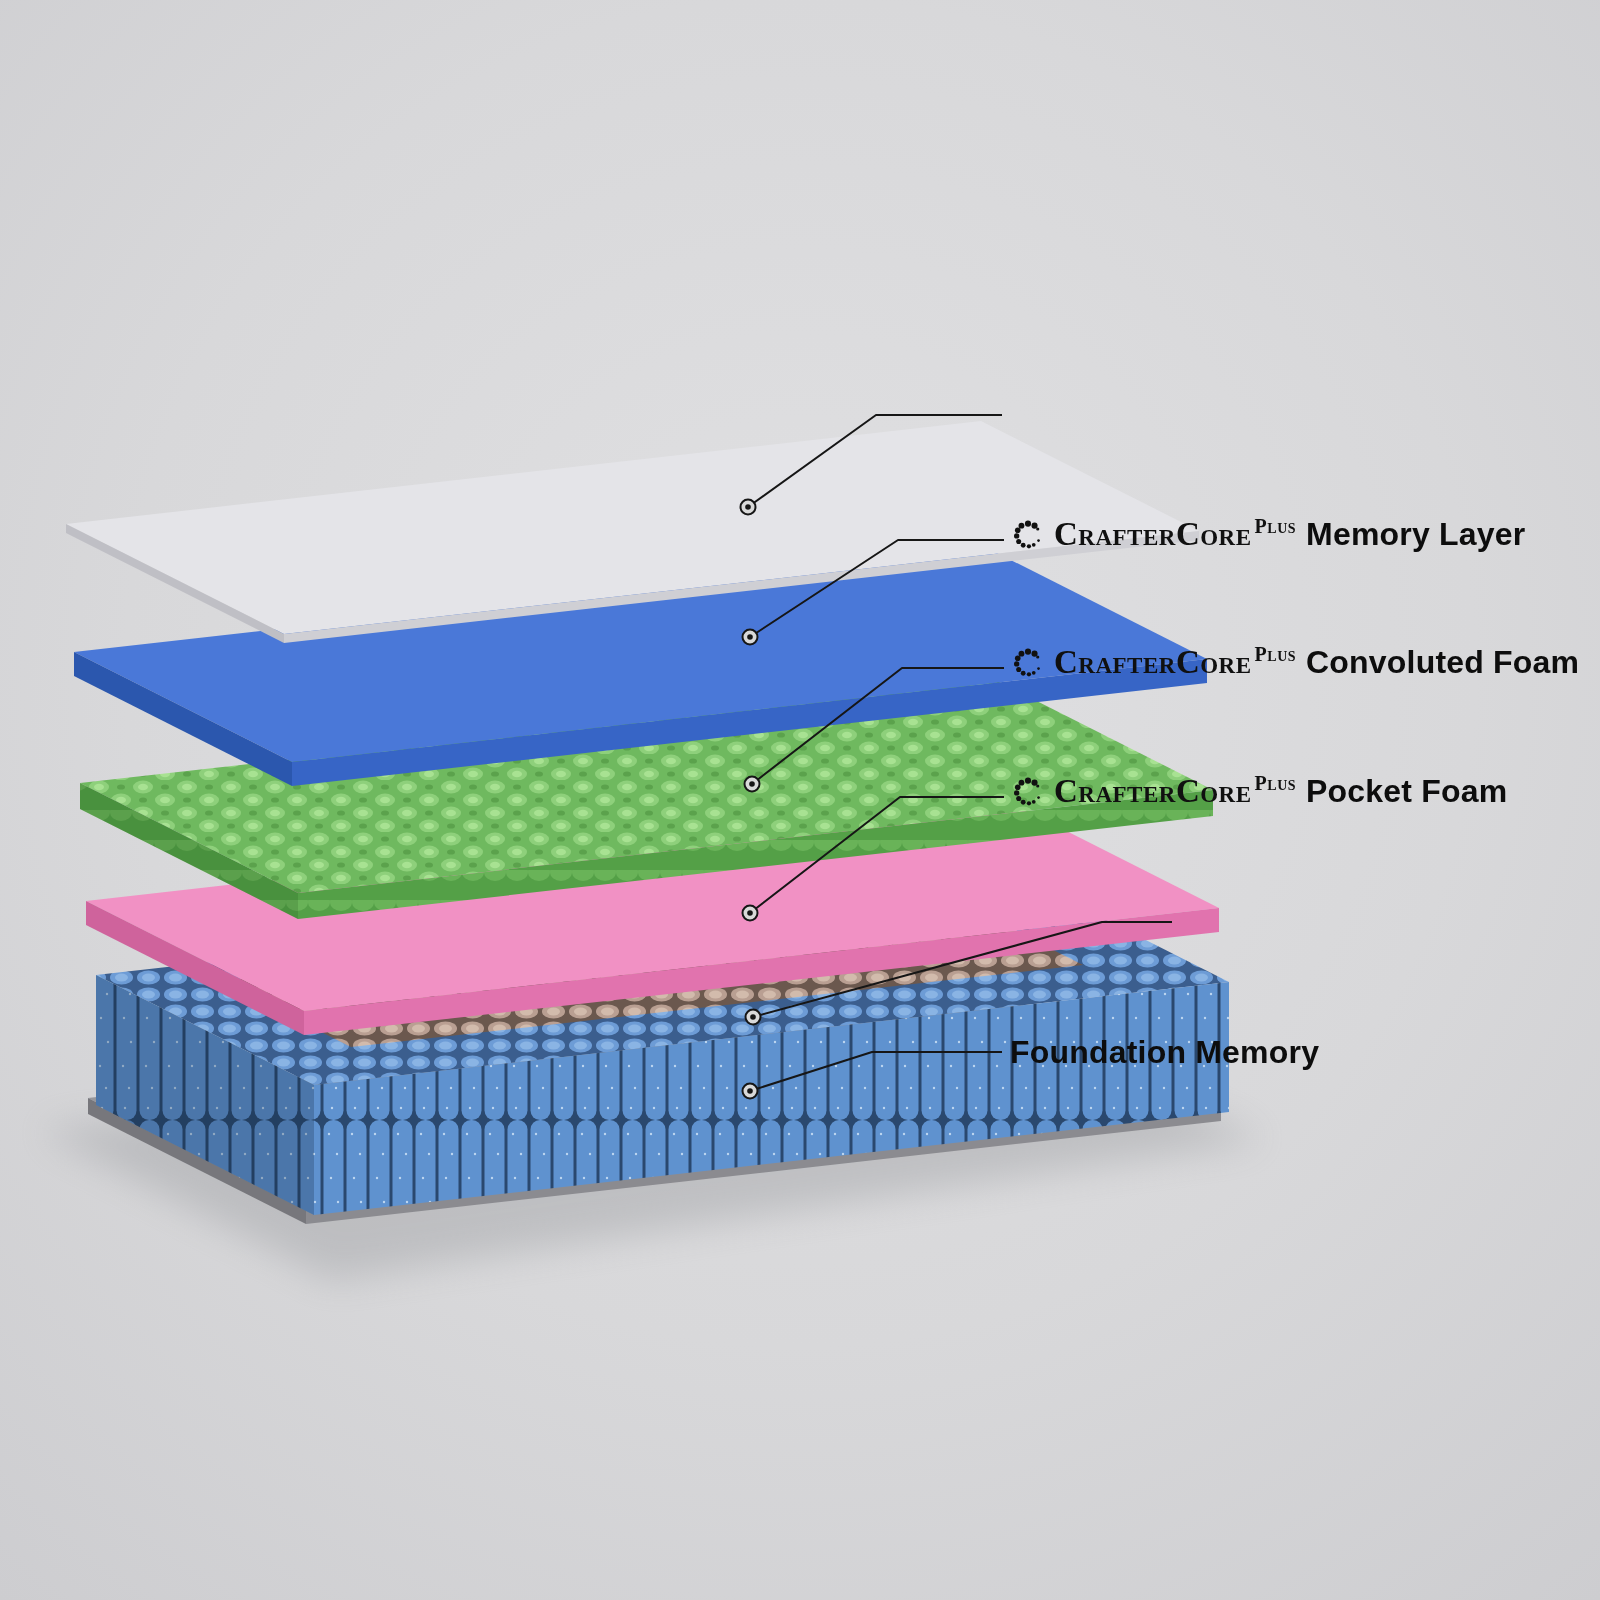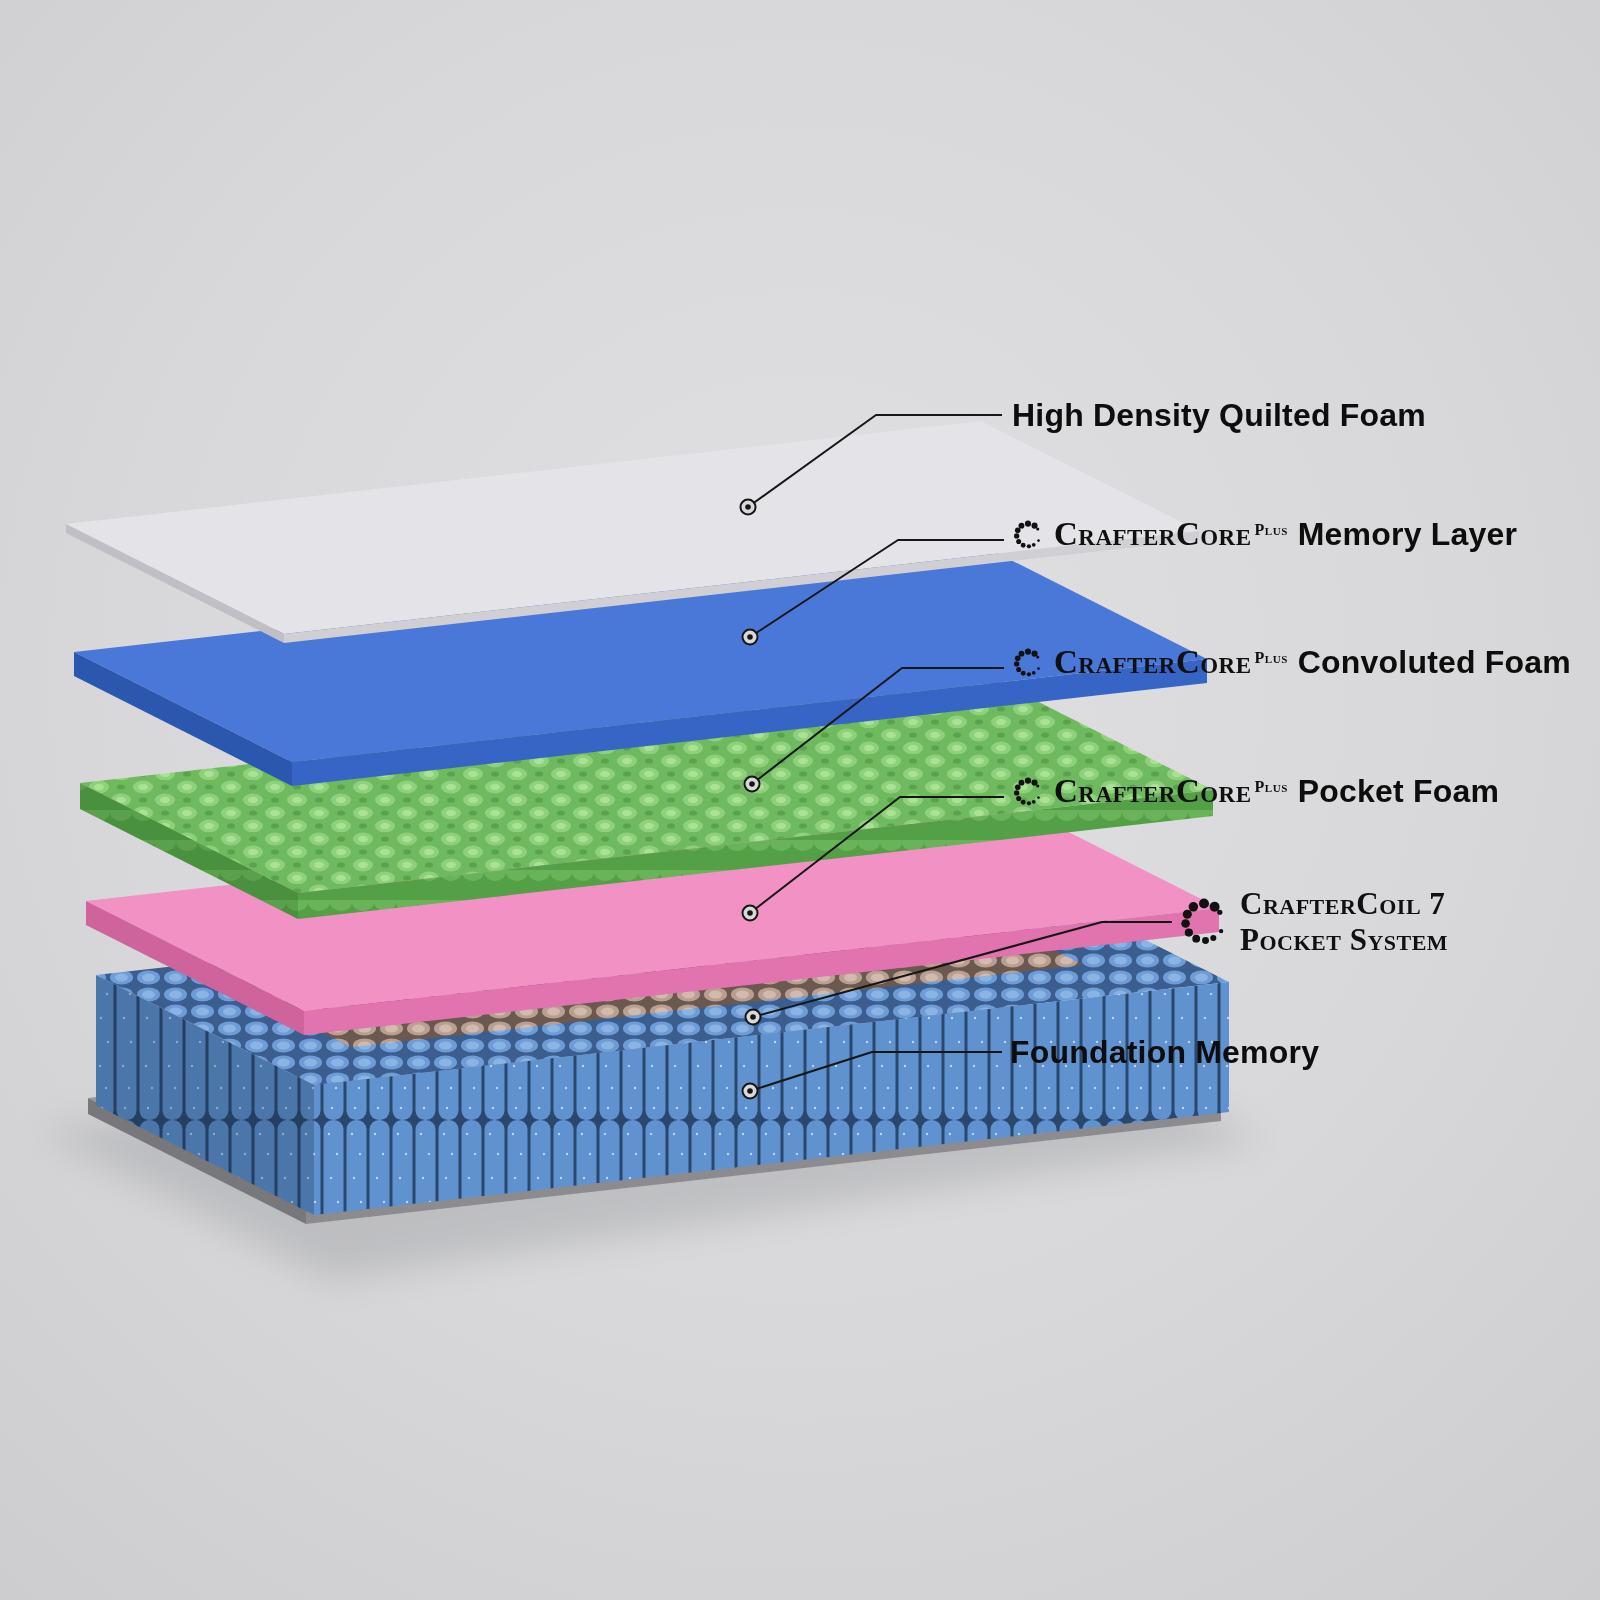--- a/index.html
+++ b/index.html
@@ -18,21 +18,21 @@
   }
   .plain{
     font-family:"Liberation Sans",sans-serif;font-weight:700;font-size:32px;
     letter-spacing:.2px;color:#0d0d0d;
   }
   .brand{
     font-family:"Liberation Serif",serif;font-weight:700;font-size:33px;
     font-variant:small-caps;letter-spacing:.5px;color:#101010;
   }
   .brand .sup{
-    font-variant:small-caps;font-size:16px;position:relative;top:-0.62em;
+    font-variant:small-caps;font-size:20px;position:relative;top:-0.62em;
     margin-left:3px;letter-spacing:.5px;
   }
   .coil-lines{
     font-family:"Liberation Serif",serif;font-weight:700;font-size:31px;
     font-variant:small-caps;line-height:1.15;letter-spacing:.5px;color:#101010;
   }
   .logo-sm{width:32px;height:32px;flex:0 0 auto;}
   .logo-lg{width:52px;height:52px;flex:0 0 auto;}
   .hidden-defs{position:absolute;width:0;height:0;overflow:hidden;}
 </style>
@@ -171,23 +171,20 @@
         <circle cx="753" cy="1017" r="7.5" fill="#d9d9d9" stroke="#161616" stroke-width="2"></circle>
         <circle cx="753" cy="1017" r="2.8" fill="#161616"></circle>
       </g>
       <g>
         <circle cx="750" cy="1091" r="7.5" fill="#d9d9d9" stroke="#161616" stroke-width="2"></circle>
         <circle cx="750" cy="1091" r="2.8" fill="#161616"></circle>
       </g>
     </g>
   </svg>
 
-  <div class="callout" style="left:1012px;top:397px;">
-    <span class="plain">High Density Quilted Foam</span>
-  </div>
 
   <div class="callout" style="left:1012px;top:516px;">
     <svg class="logo-sm">
         <use href="#dotC"></use>
       </svg>
     <span class="brand"><span>CrafterCore</span><span class="sup">Plus</span></span>
     <span class="plain">Memory Layer</span>
   </div>
 
   <div class="callout" style="left:1012px;top:644px;">
@@ -199,27 +196,18 @@
   </div>
 
   <div class="callout" style="left:1012px;top:773px;">
     <svg class="logo-sm">
         <use href="#dotC"></use>
       </svg>
     <span class="brand"><span>CrafterCore</span><span class="sup">Plus</span></span>
     <span class="plain">Pocket Foam</span>
   </div>
 
-  <div class="callout" style="left:1178px;top:886px;">
-    <svg class="logo-lg">
-        <use href="#dotC"></use>
-      </svg>
-    <div class="coil-lines">
-      <div>CrafterCoil 7</div>
-      <div>Pocket System</div>
-    </div>
-  </div>
 
   <div class="callout" style="left:1010px;top:1034px;">
     <span class="plain">Foundation Memory</span>
   </div>
 
 </div>
 
 </body></html>

